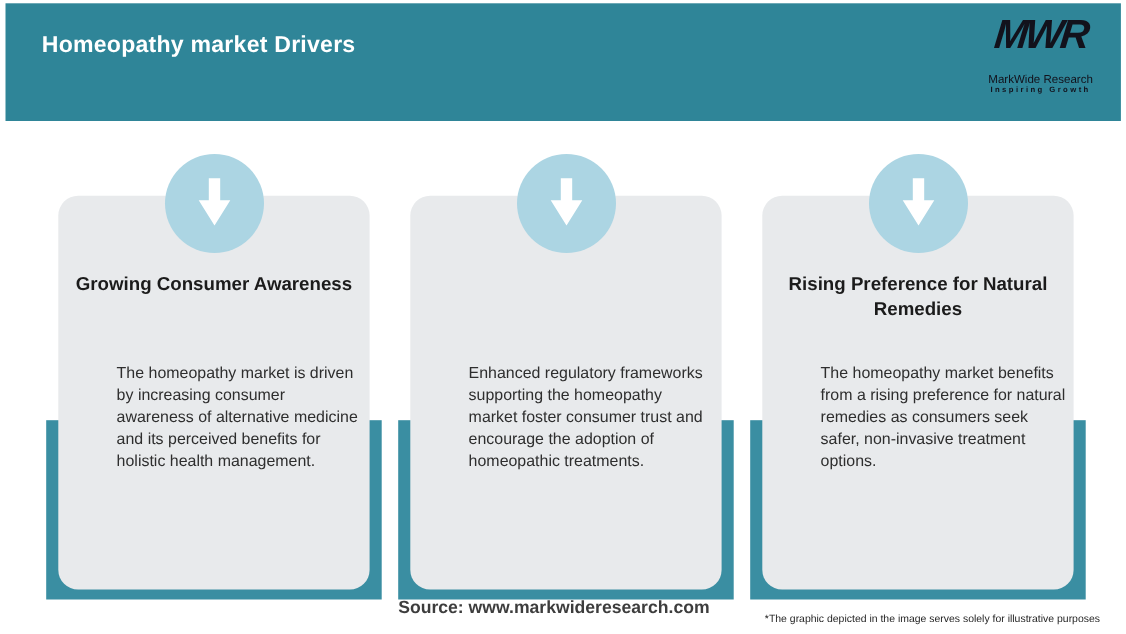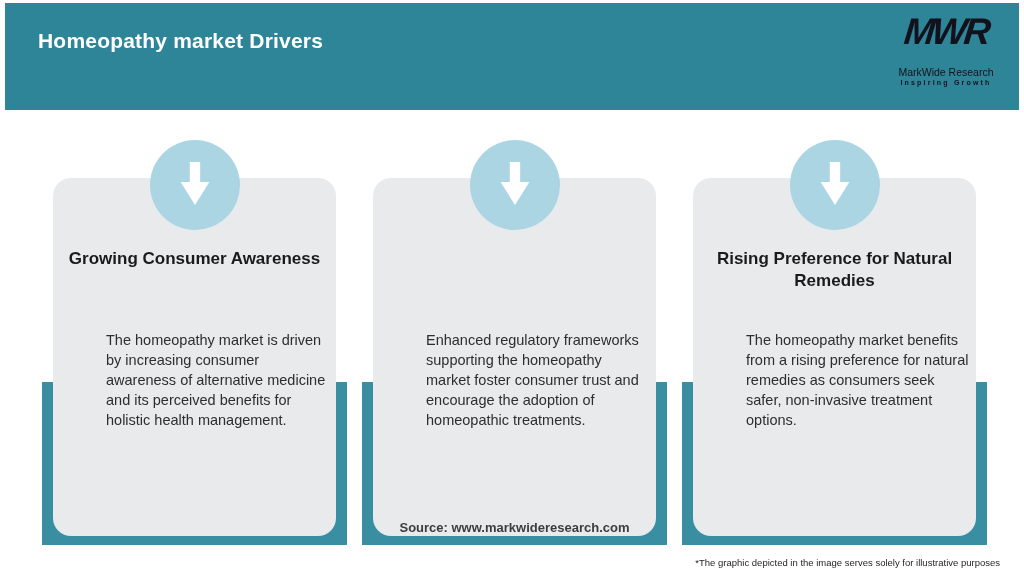--- a/index.html
+++ b/index.html
@@ -105,23 +105,22 @@
     color: #2E2E2E;
     line-height: 1.38;
     text-align: left;
     margin-left: 40px;
   }
 
   
   .footer-source {
     position: absolute;
     left: 362px; width: 305px;
-    top: 520px;
-    text-align: center;
-    font-size: 13px;
+    top: 544px;
+    font-size: 16px;
     font-weight: bold;
     color: #3D3D3D;
   }
   .footer-disclaimer {
     position: absolute;
     right: 24px;
     top: 557px;
     font-size: 9.5px;
     color: #1F1F1F;
   }

